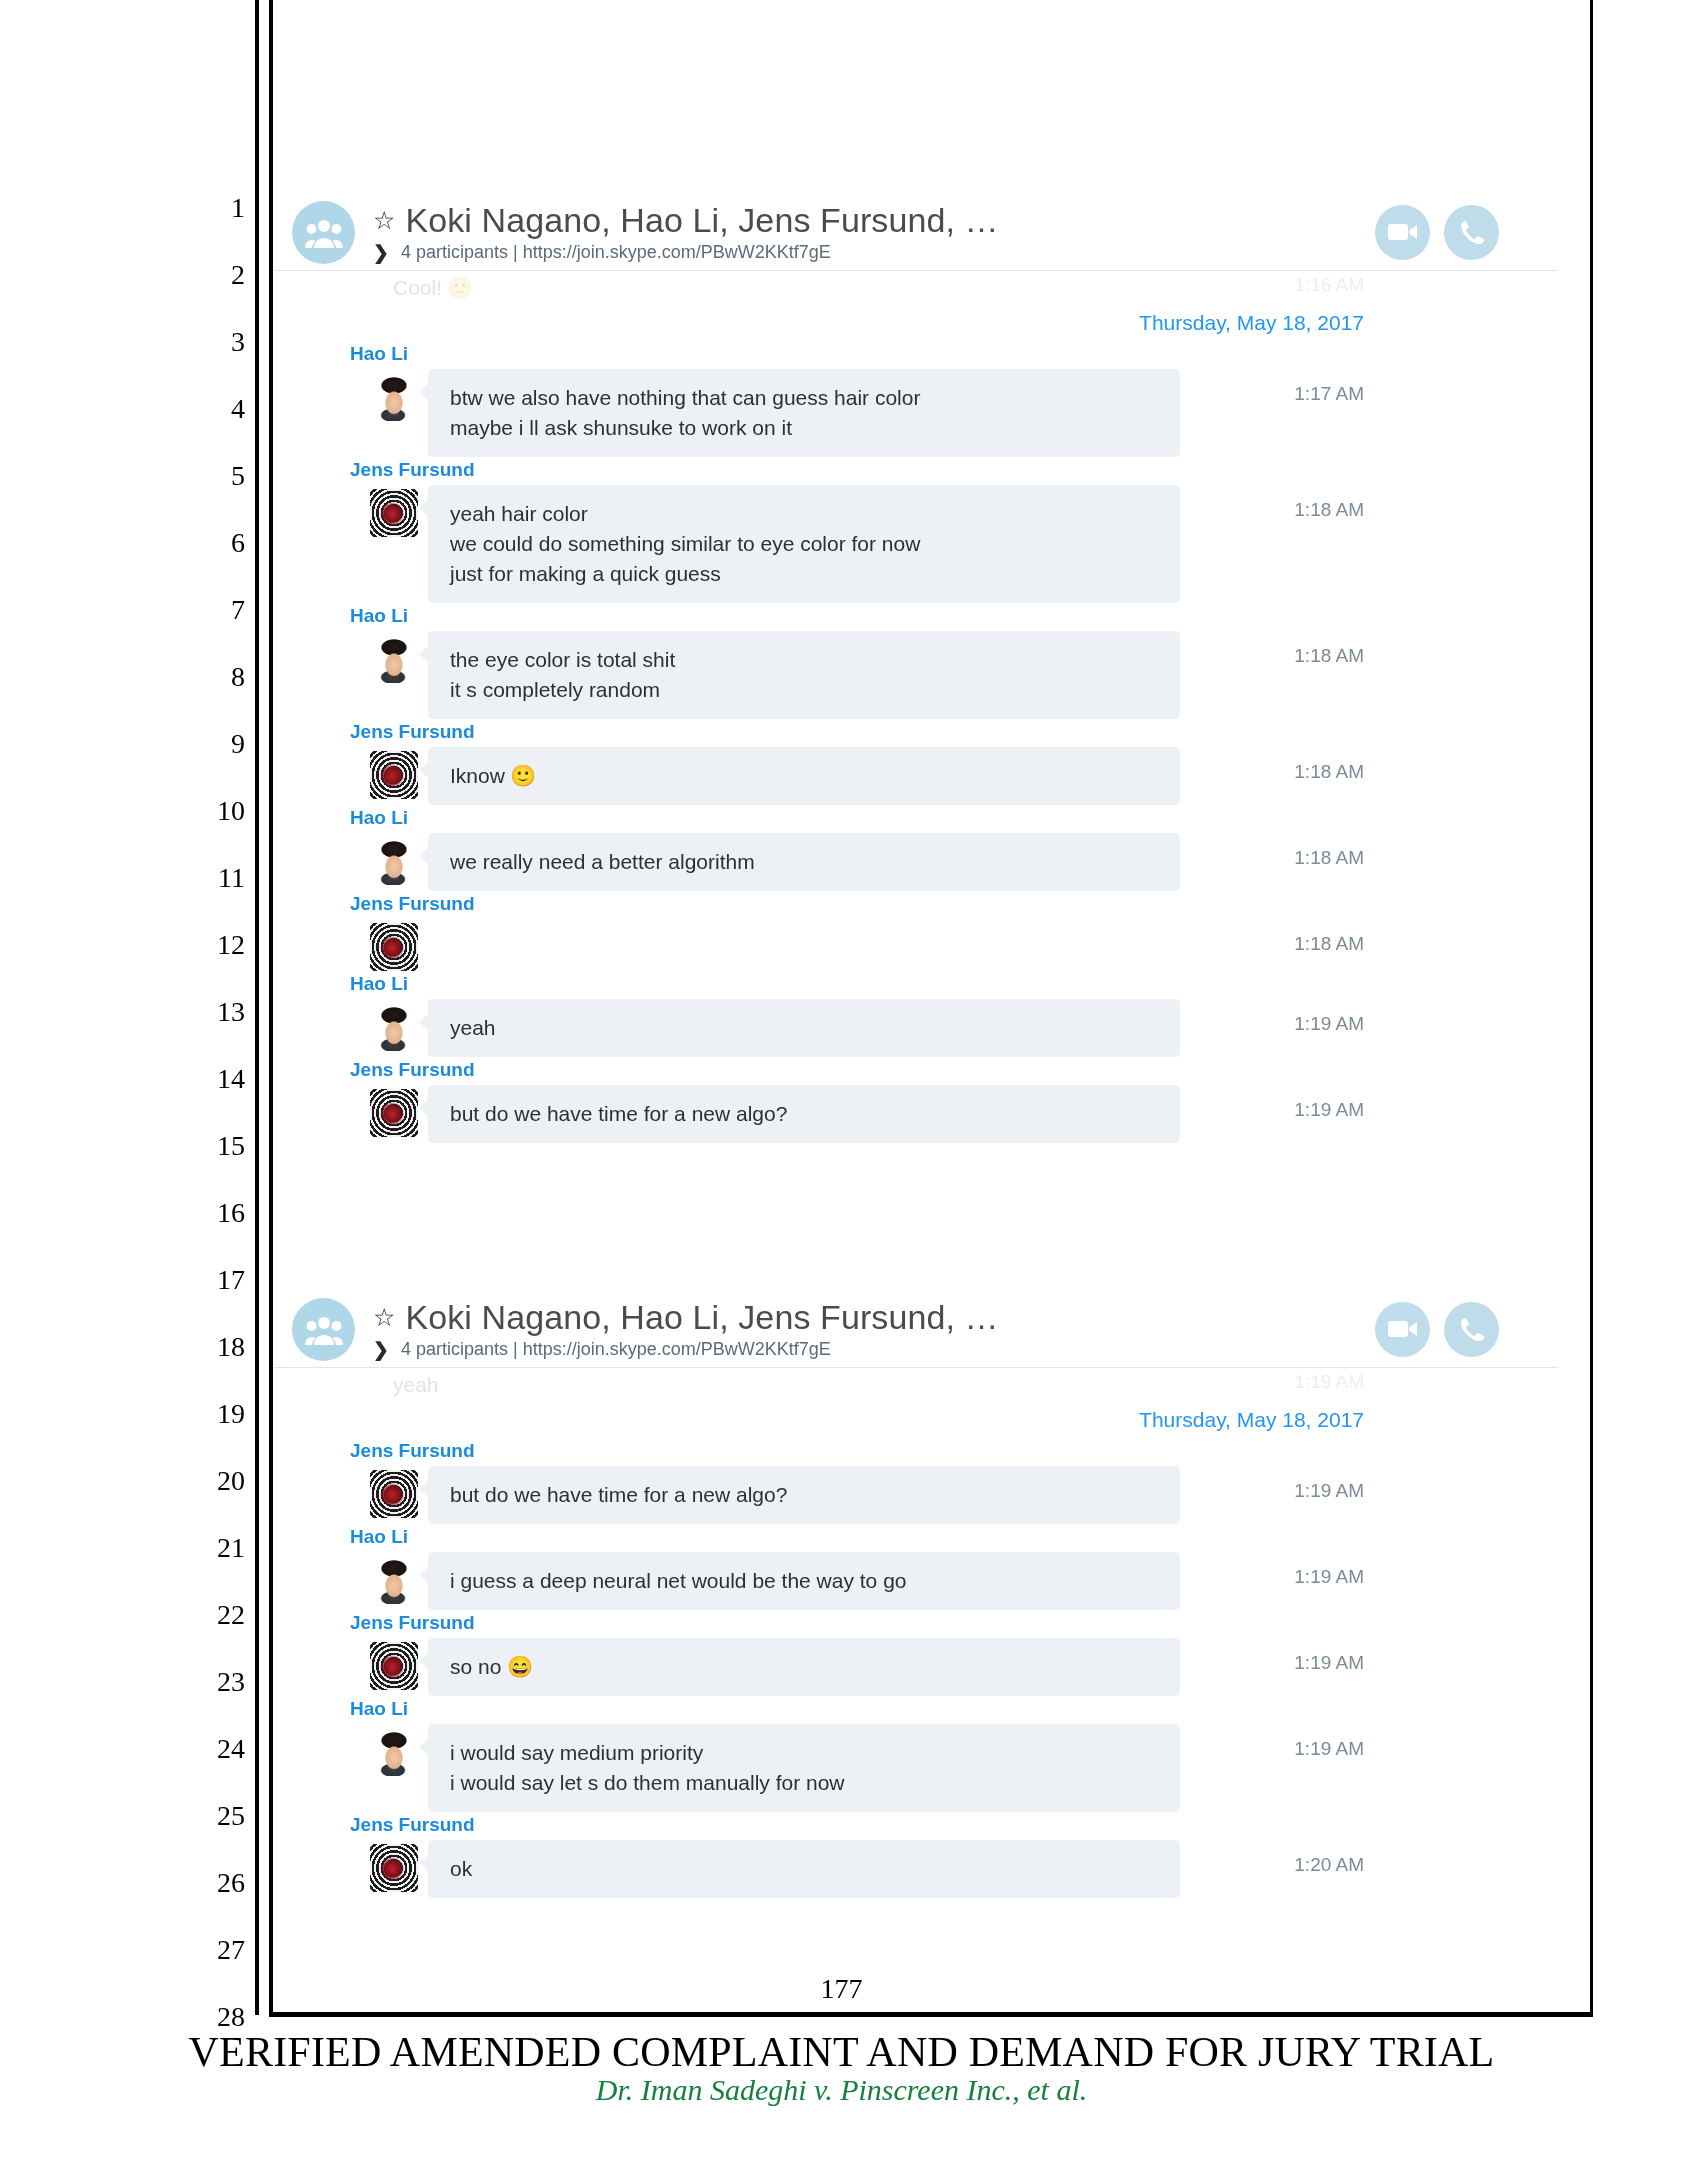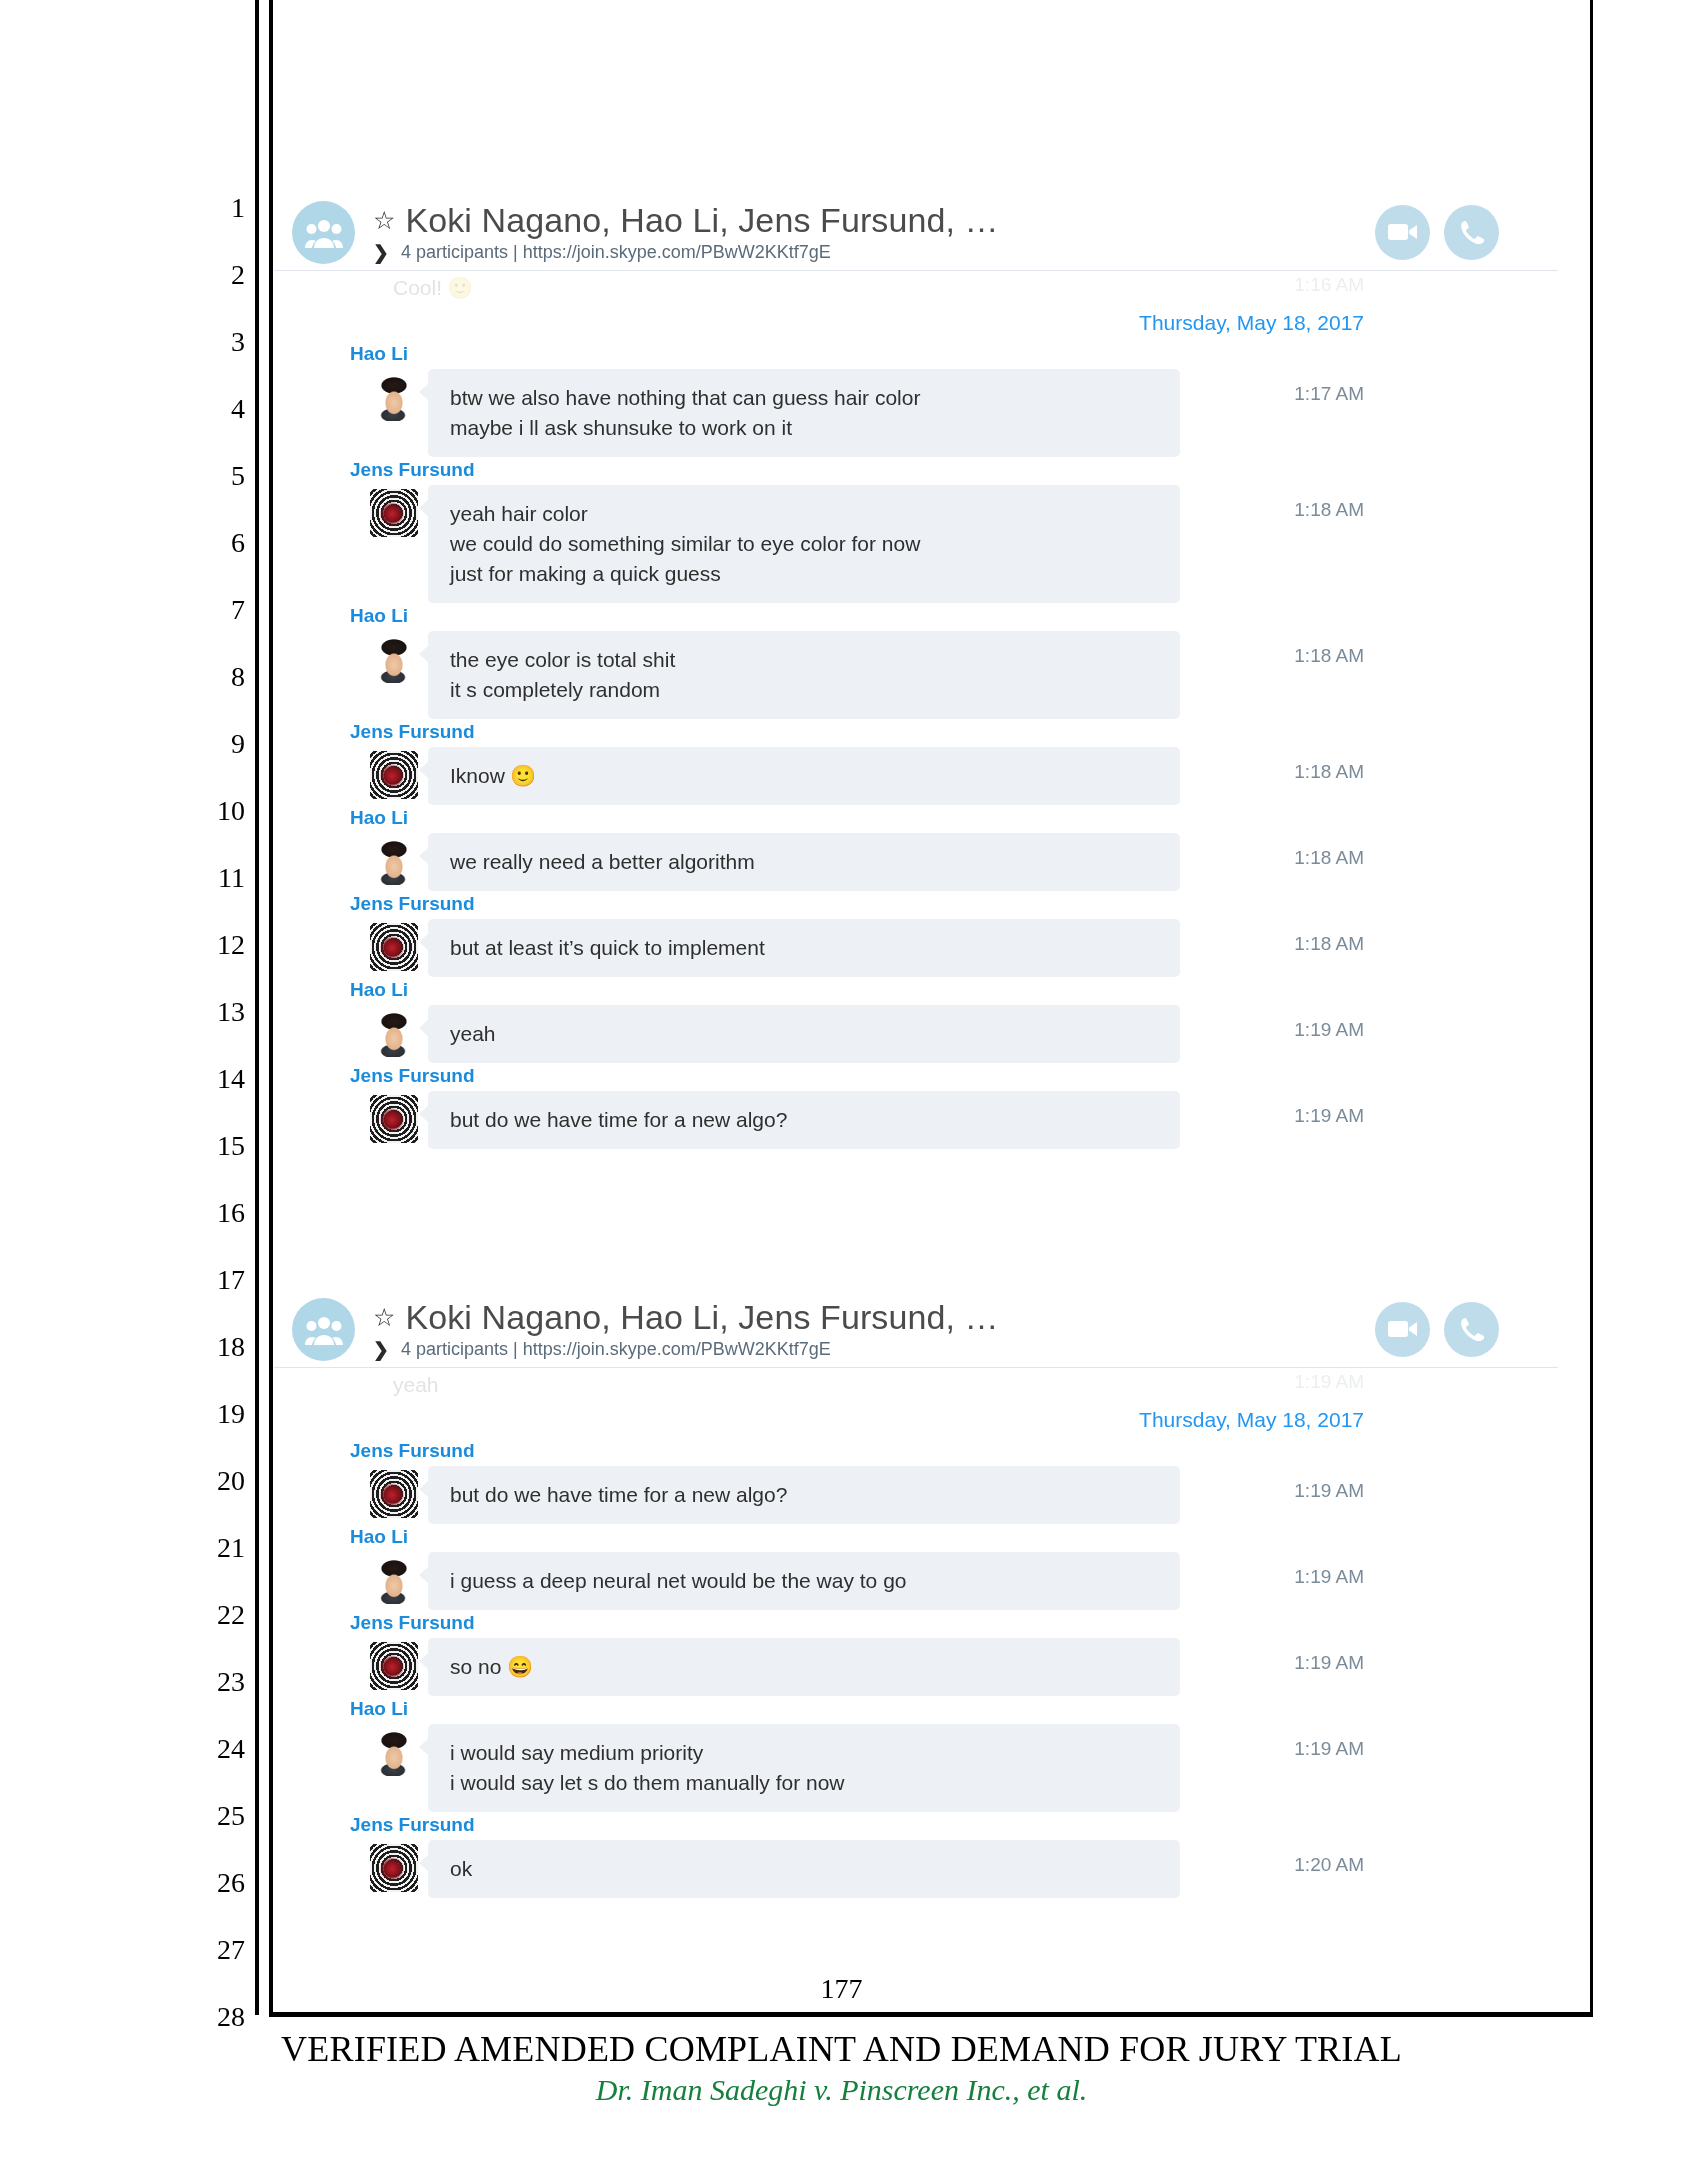--- a/index.html
+++ b/index.html
@@ -178,21 +178,21 @@
     text-align: center;
     font-family: "Liberation Serif", serif;
     font-size: 28px;
     color: #000;
   }
   .footer-title {
     position: absolute;
     left: 0; right: 0; top: 2028px;
     text-align: center;
     font-family: "Liberation Serif", serif;
-    font-size: 36px;
+    font-size: 42px;
     color: #000;
     letter-spacing: 0.2px;
   }
   .footer-case {
     position: absolute;
     left: 0; right: 0; top: 2073px;
     text-align: center;
     font-family: "Liberation Serif", serif;
     font-style: italic;
     font-size: 30px;
@@ -333,23 +333,20 @@
             <div class="bubble">
               <p>we really need a better algorithm</p>
             </div>
             <div class="time">1:18 AM</div>
           </div>
         </div>
         <div class="msg-group">
           <div class="sender">Jens Fursund</div>
           <div class="msg-row">
             <div class="avatar avatar-jens"></div>
-            <div class="bubble">
-              <p>but at least it’s quick to implement</p>
-            </div>
             <div class="time">1:18 AM</div>
           </div>
         </div>
         <div class="msg-group">
           <div class="sender">Hao Li</div>
           <div class="msg-row">
             <div class="avatar avatar-hao"></div>
             <div class="bubble">
               <p>yeah</p>
             </div>

